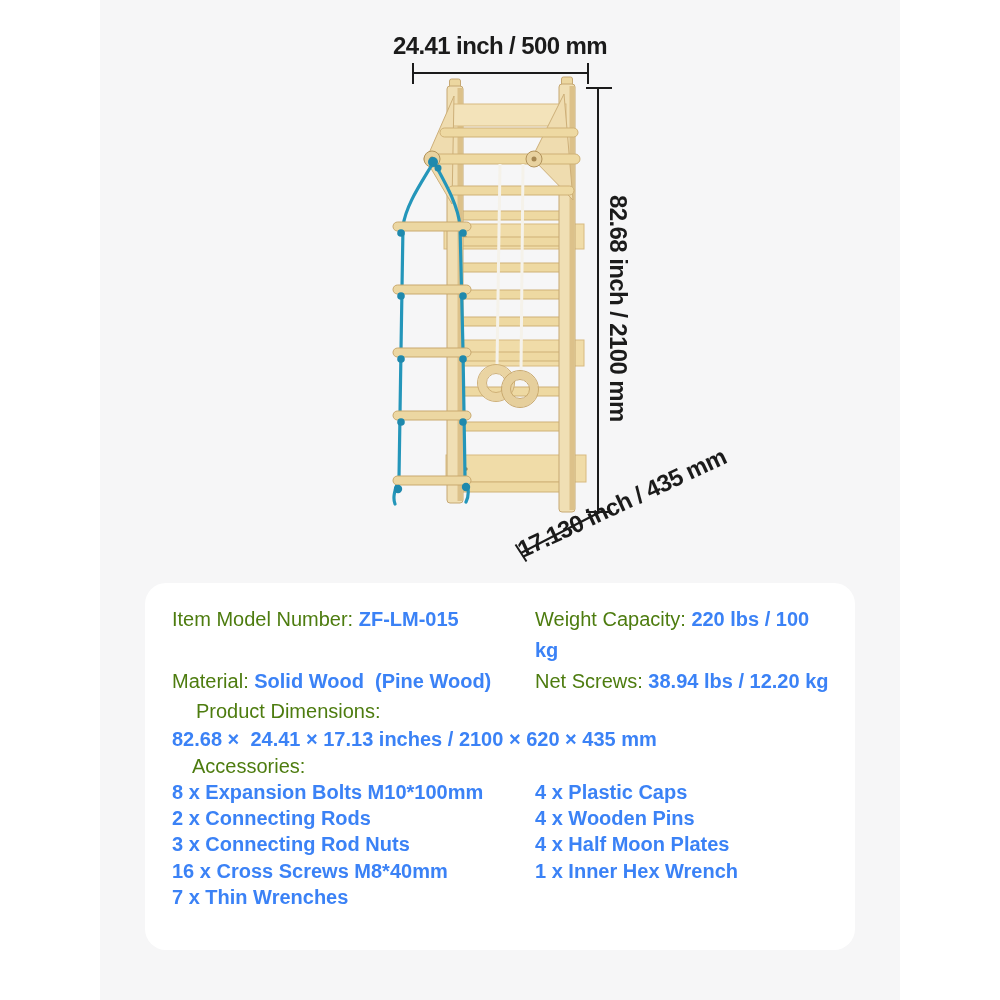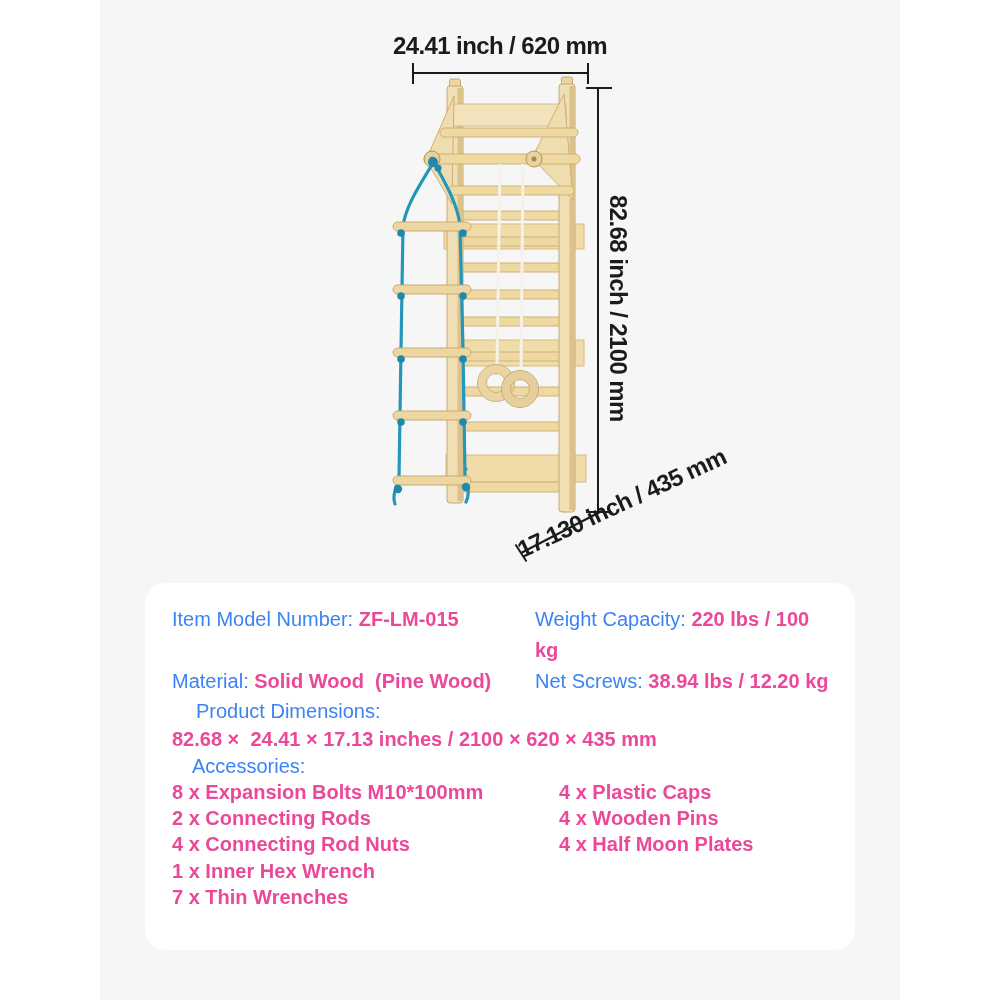--- a/index.html
+++ b/index.html
@@ -28,29 +28,29 @@
     transform:rotate(-25deg); transform-origin:0 50%;
   }
 
   
   .panel {
     position:absolute; left:145px; top:583px; width:710px; height:367px;
     background:#ffffff; border-radius:21px;
     padding:21px 18px 0 27px; box-sizing:border-box;
     font-size:20px;
   }
-  .lbl { color:#3b82f6; font-weight:400; }
-  .val { color:#ec4899; font-weight:700; white-space:pre-wrap; }
+  .lbl { color:#4d7c0f; font-weight:400; }
+  .val { color:#3b82f6; font-weight:700; white-space:pre-wrap; }
   .row2 { display:flex; line-height:31px; }
   .cellL { width:363px; white-space:nowrap; }
   .cellR { flex:1; white-space:nowrap; }
   .line-pd-label { line-height:28px;margin-left:24px; }
   .line-pd-value { line-height:28px; }
   .line-acc-label { line-height:26px;margin-left:20px; }
-  .arow { display:flex; line-height:26.2px;gap:24px; }
+  .arow { display:flex; line-height:26.2px; }
   .acell { white-space:nowrap; }
   .acell:first-child { width:363px; }
 </style>
 </head>
 <body>
 
 <div class="page">
 
   <div class="canvas"></div>
 
@@ -152,21 +152,21 @@
       </g>
       <g>
         <path d="M586,88 H612 M598,88 V512 M586,512 H612"></path>
       </g>
       <g>
         <path d="M600,512 L521,553 M515.5,544.5 L526.5,561.5"></path>
       </g>
     </g>
   </svg>
 
-  <div class="dim dim-top">24.41 inch / 620 mm</div>
+  <div class="dim dim-top">24.41 inch / 500 mm</div>
   <div class="dim dim-right">82.68 inch / 2100 mm</div>
   <div class="dim dim-diag">17.130 inch / 435 mm</div>
 
   <div class="panel">
 
     <div class="row2">
       <div class="cellL">
         <span class="lbl">Item Model Number: </span><span class="val">ZF-LM-015</span>
       </div>
       <div class="cellR">
@@ -191,24 +191,25 @@
     <div>
       <div class="arow">
         <div class="acell val">8 x Expansion Bolts M10*100mm</div>
         <div class="acell val">4 x Plastic Caps</div>
       </div>
       <div class="arow">
         <div class="acell val">2 x Connecting Rods</div>
         <div class="acell val">4 x Wooden Pins</div>
       </div>
       <div class="arow">
-        <div class="acell val">4 x Connecting Rod Nuts</div>
+        <div class="acell val">3 x Connecting Rod Nuts</div>
         <div class="acell val">4 x Half Moon Plates</div>
       </div>
       <div class="arow">
+        <div class="acell val">16 x Cross Screws M8*40mm</div>
         <div class="acell val">1 x Inner Hex Wrench</div>
       </div>
       <div class="arow">
         <div class="acell val">7 x Thin Wrenches</div>
         <div class="acell val"></div>
       </div>
     </div>
   </div>
 
 </div>

